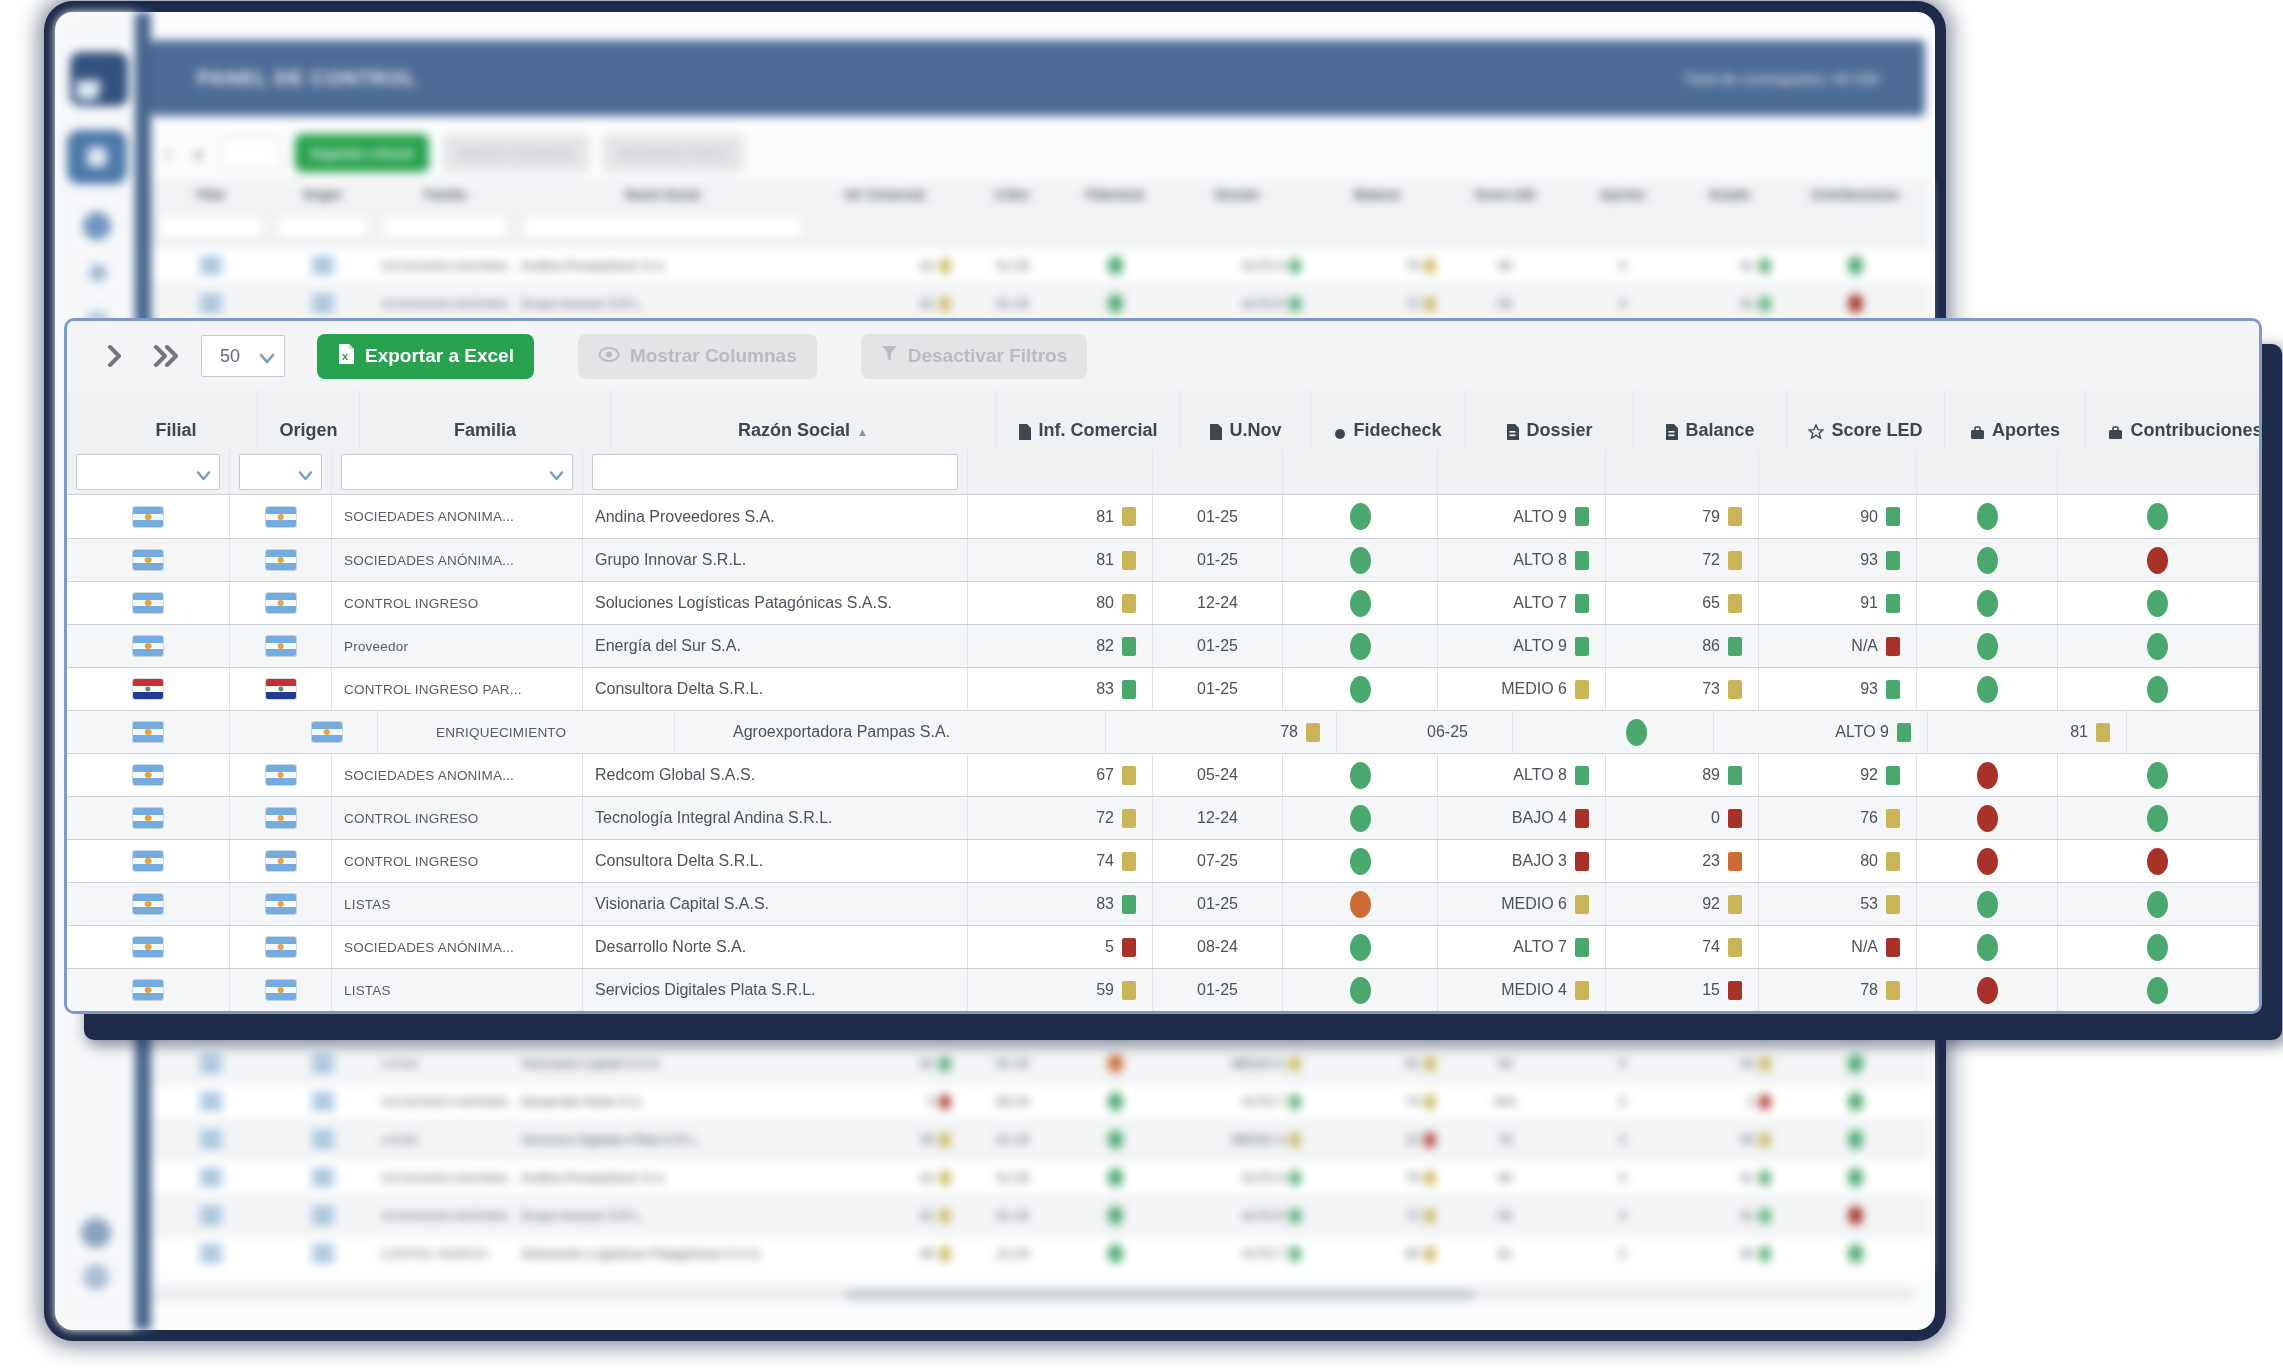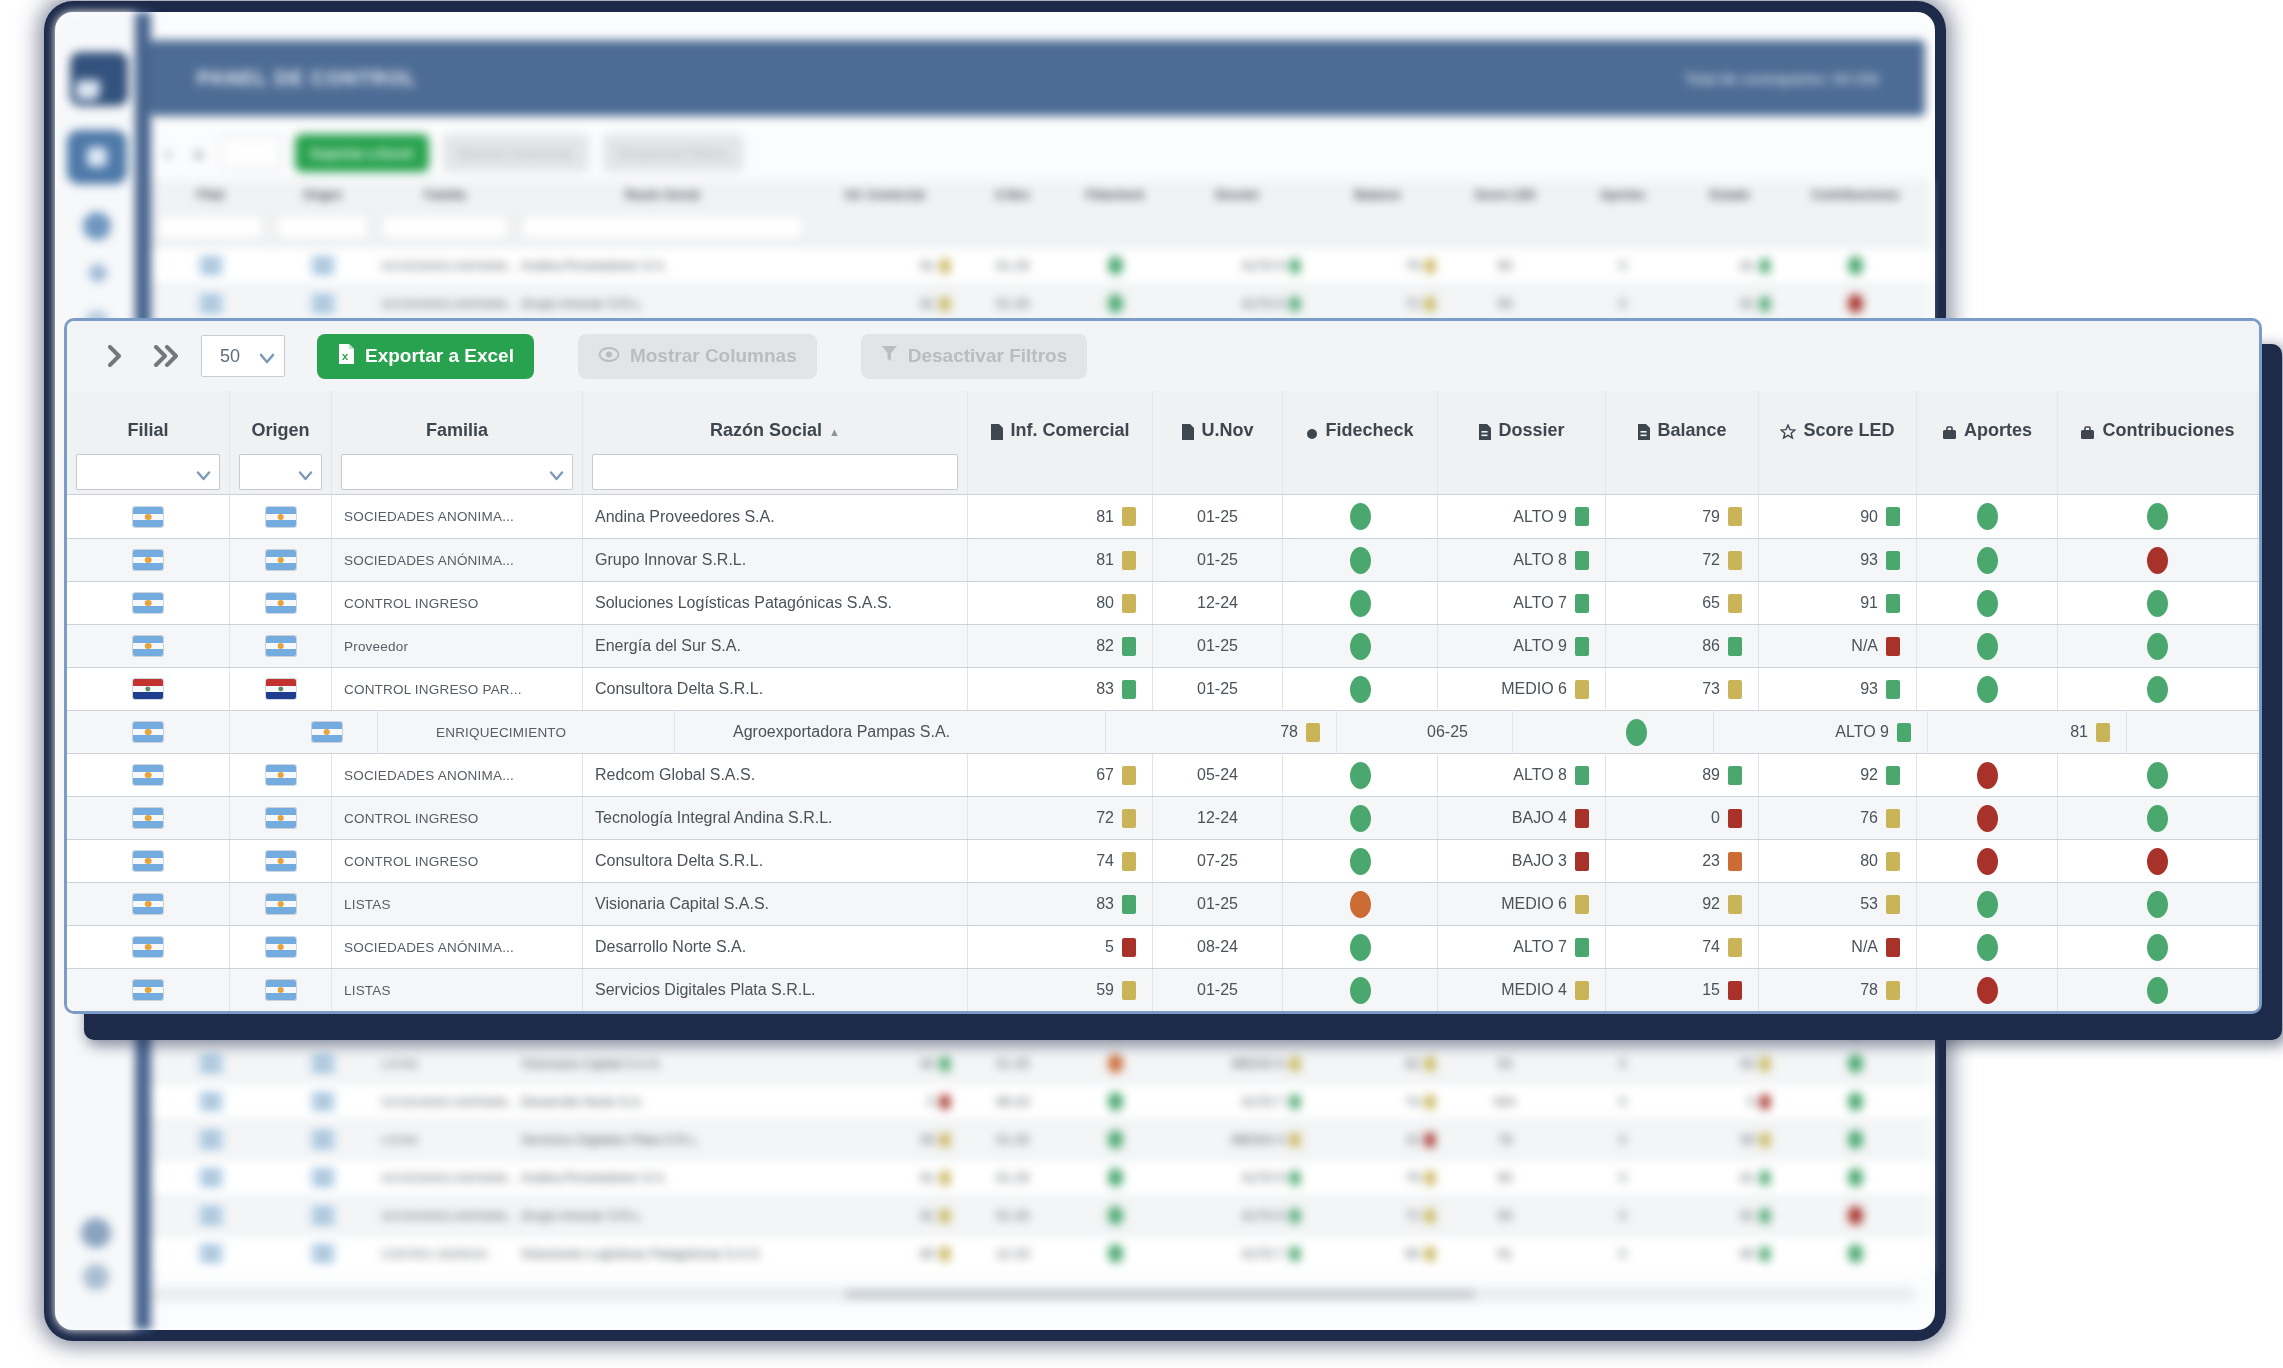--- a/index.html
+++ b/index.html
@@ -77,21 +77,21 @@
     font-family:inherit; font-size:18px; color:#5d6d7a; padding:0 28px 0 18px; appearance:none;
   }
   .pagesize .chev { position:absolute; right:10px; top:15px; pointer-events:none; }
   .btn { height:45px; border-radius:8px; border:none; display:flex; align-items:center; gap:10px;
          padding:0 20px; font-family:inherit; font-size:19px; font-weight:bold; cursor:pointer; }
   .btn.green { background:var(--btn-green); color:#fff; margin-left:14px; }
   .btn.gray { background:#e2e4e6; color:#babdc0; margin-left:26px; }
 
   .fg-table { width:2192px; }
   .hdr-row, .flt-row, .data-row { display:grid; }
-  .hdr-row { height:58px; background:#eff1f3; }
+  .hdr-row { height:58px; background:#eff1f3;padding-left:28px; }
   .hdr-cell { display:flex; align-items:flex-end; justify-content:center; gap:7px; padding-bottom:8px;
               font-size:18px; font-weight:bold; color:#3e464f; border-right:1px solid #e3e6ea; cursor:pointer; white-space:nowrap; overflow:hidden; }
   .hdr-cell .sort { font-size:11px; color:#8d939a; padding-bottom:3px; }
   .hdr-cell .hicon { display:flex; align-items:center; padding-bottom:1px; color:#3e464f; }
   .flt-row { height:46px; background:#eff1f3; border-bottom:1px solid #c9d0d7; }
   .flt-cell { position:relative; border-right:1px solid #e3e6ea; display:flex; align-items:center; padding:0 9px; }
   .flt-cell select, .flt-cell input {
     width:100%; height:36px; background:#fff; border:1px solid #c6cbd1; border-radius:2px;
     font-family:inherit; font-size:15px; color:#4a525a; appearance:none; padding:0 26px 0 8px;
   }

